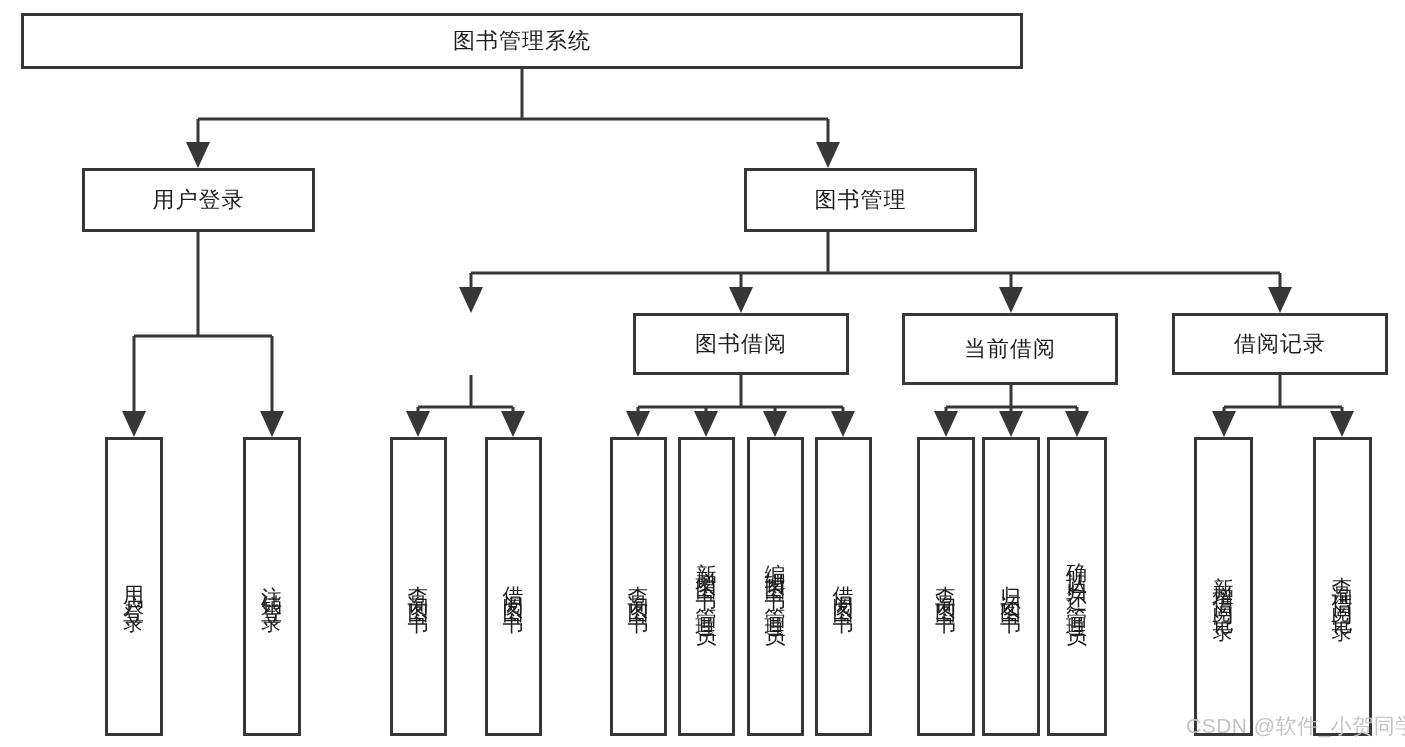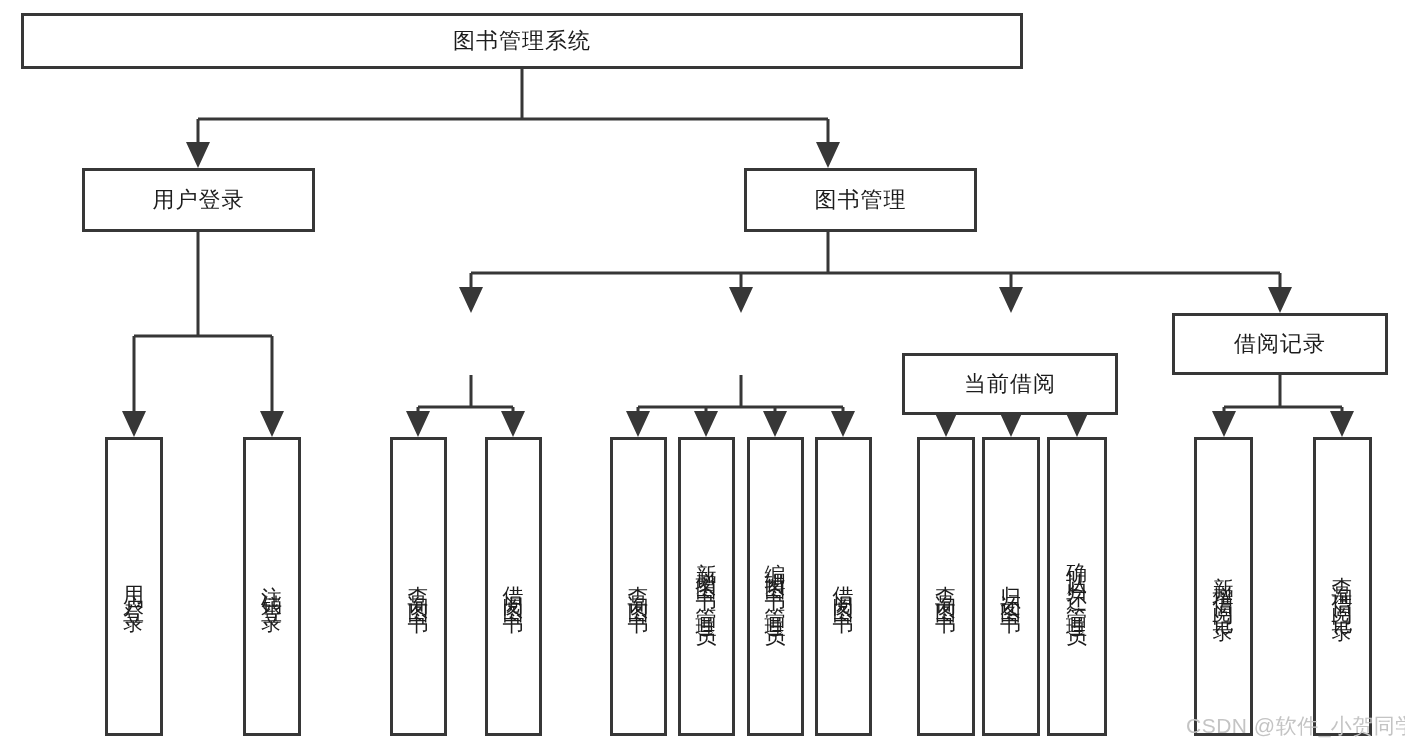--- a/index.html
+++ b/index.html
@@ -87,21 +87,24 @@
     <span>图书管理系统</span>
   </div>
 
   <div class="node h-node" style="left:82px; top:168px; width:233px; height:64px;">
     <span>用户登录</span>
   </div>
   <div class="node h-node" style="left:712px; top:168px; width:233px; height:64px;margin-left:32px;">
     <span>图书管理</span>
   </div>
 
-  <div class="node h-node" style="left:902px; top:313px; width:216px; height:62px;margin-top:40px;">
+  <div class="node h-node" style="left:633px; top:313px; width:216px; height:62px;">
+    <span>图书借阅</span>
+  </div>
+  <div class="node h-node" style="left:902px; top:313px; width:216px; height:72px;">
     <span>当前借阅</span>
   </div>
   <div class="node h-node" style="left:1172px; top:313px; width:216px; height:62px;">
     <span>借阅记录</span>
   </div>
 
   <div class="node v-node" style="left:105px; top:437px; width:58px; height:299px;">
     <span class="vlabel">用户登录</span>
   </div>
   <div class="node v-node" style="left:243px; top:437px; width:58px; height:299px;">

